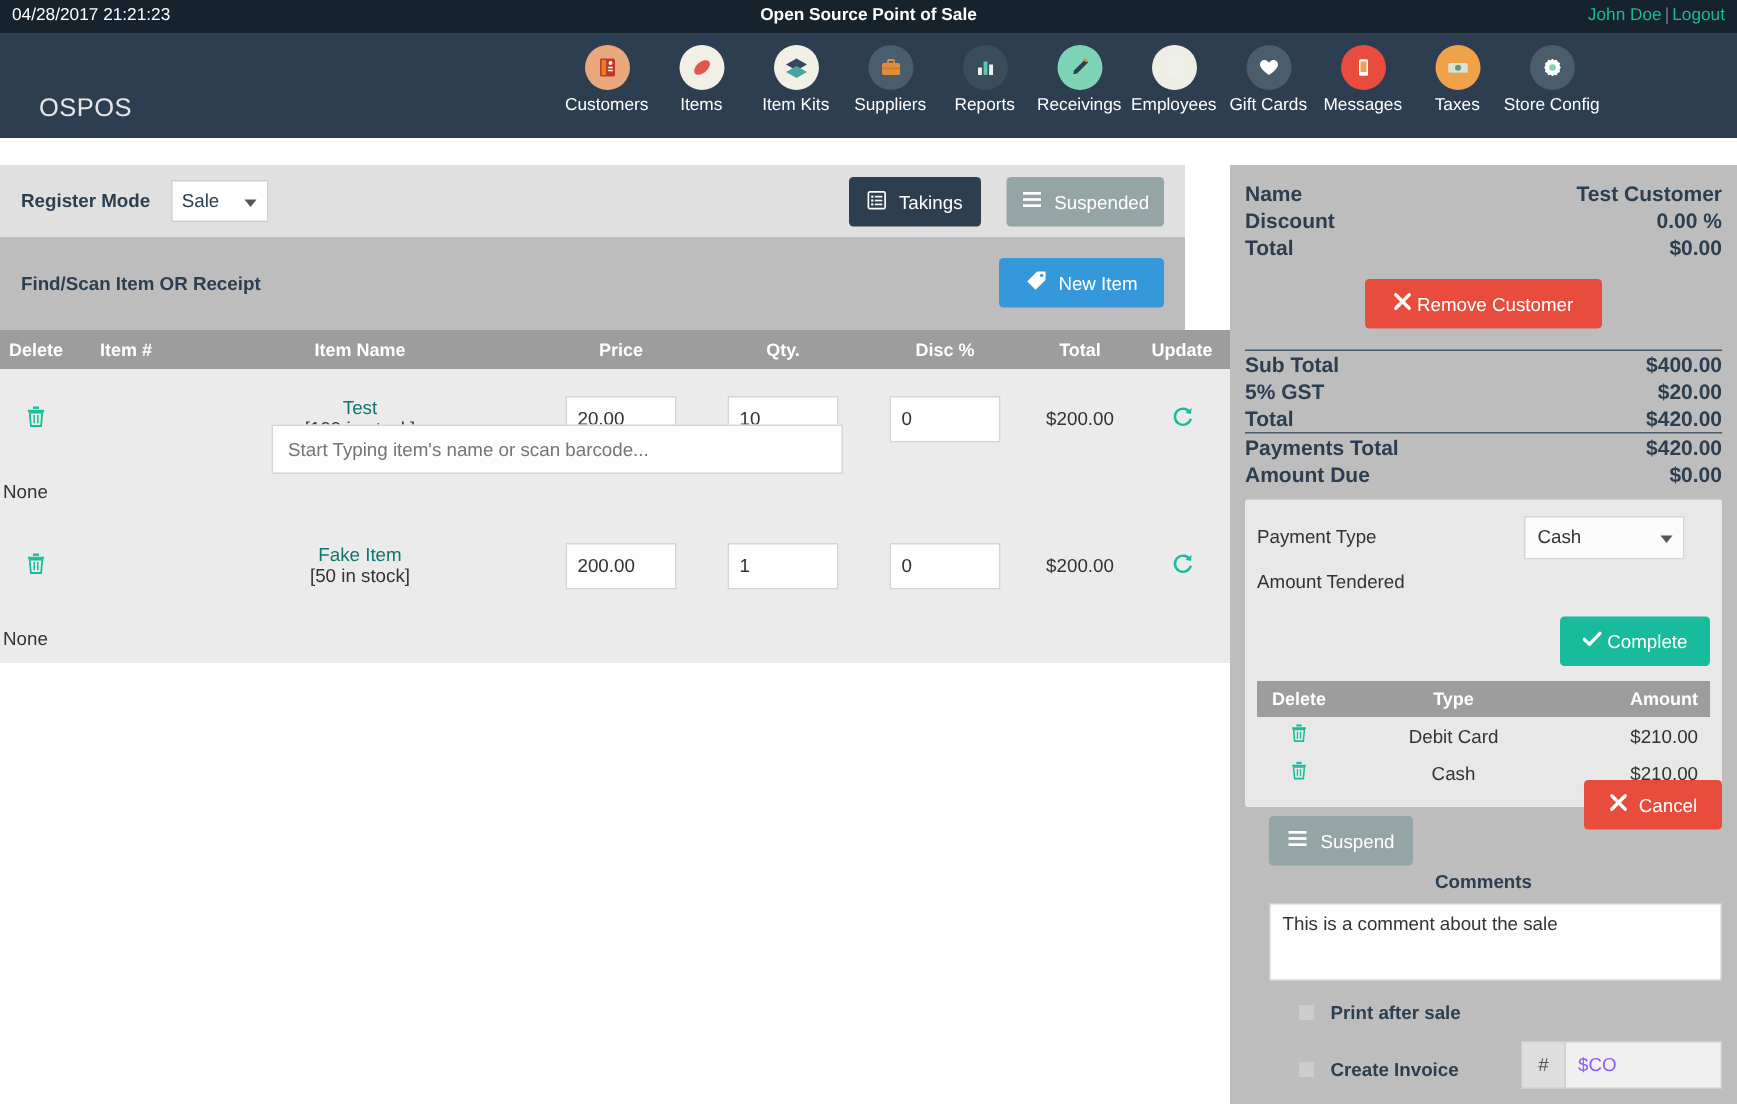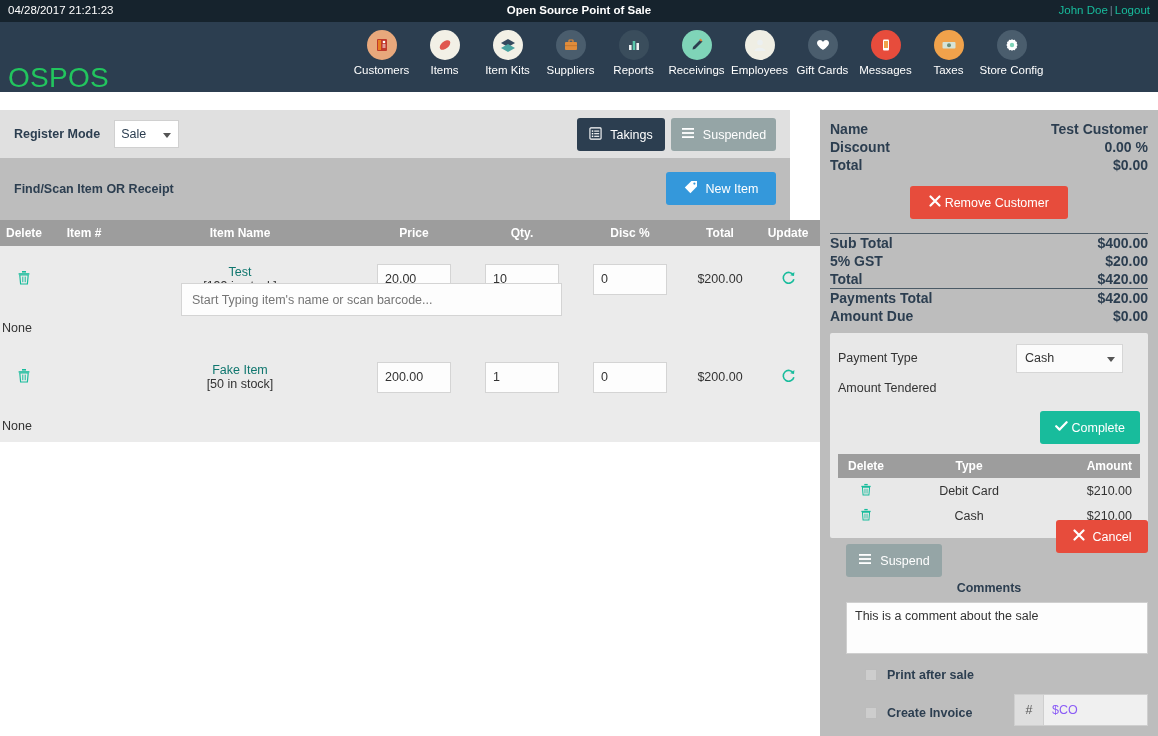--- a/index.html
+++ b/index.html
@@ -36,26 +36,26 @@
   .topbar-user a { color: #18bc9c; text-decoration: none; }
   .topbar-sep { color: #6d8291; margin: 0 2px; }
 
   
   .navbar {
     position: absolute; left: 0; top: 22px;
     width: 1158px; height: 70px;
     background: #2c3e50;
   }
   .brand {
-    position: absolute; left: 8px; top: 40px;
-    font-size: 28px; color: #22c55e;
+    position: absolute; left: 26px; top: 40px;
+    font-size: 17px; color: #e5e5e5;
     letter-spacing: .3px;
   }
   .navitems {
-    position: absolute; left: 350px; top: 0;
+    position: absolute; left: 373px; top: 0;
     height: 70px;
     display: flex; align-items: flex-start;
   }
   .navitem {
     width: 63px; height: 70px;
     display: flex; flex-direction: column;
     align-items: center; justify-content: flex-start;
     padding-top: 8px;
     text-decoration: none;
     color: #ffffff;
@@ -122,21 +122,21 @@
   }
   .btn {
     display: inline-flex; align-items: center; justify-content: center;
     gap: 8px;
     border: none; cursor: pointer;
     font-size: 12.5px;
     color: #ffffff;
     font-family: "Liberation Sans", sans-serif;
   }
   .btn-takings {
-    position: absolute; right: 125px; top: 8px;
+    position: absolute; right: 136px; top: 8px;
     width: 88px; height: 33px; background: #2c3e50; border-radius: 3px;
   }
   .btn-suspended {
     position: absolute; right: 14px; top: 8px;
     width: 105px; height: 33px; background: #95a5a6; border-radius: 3px;
   }
 
   .find-bar {
     height: 62px; background: #bdbdbd;
     position: relative;

